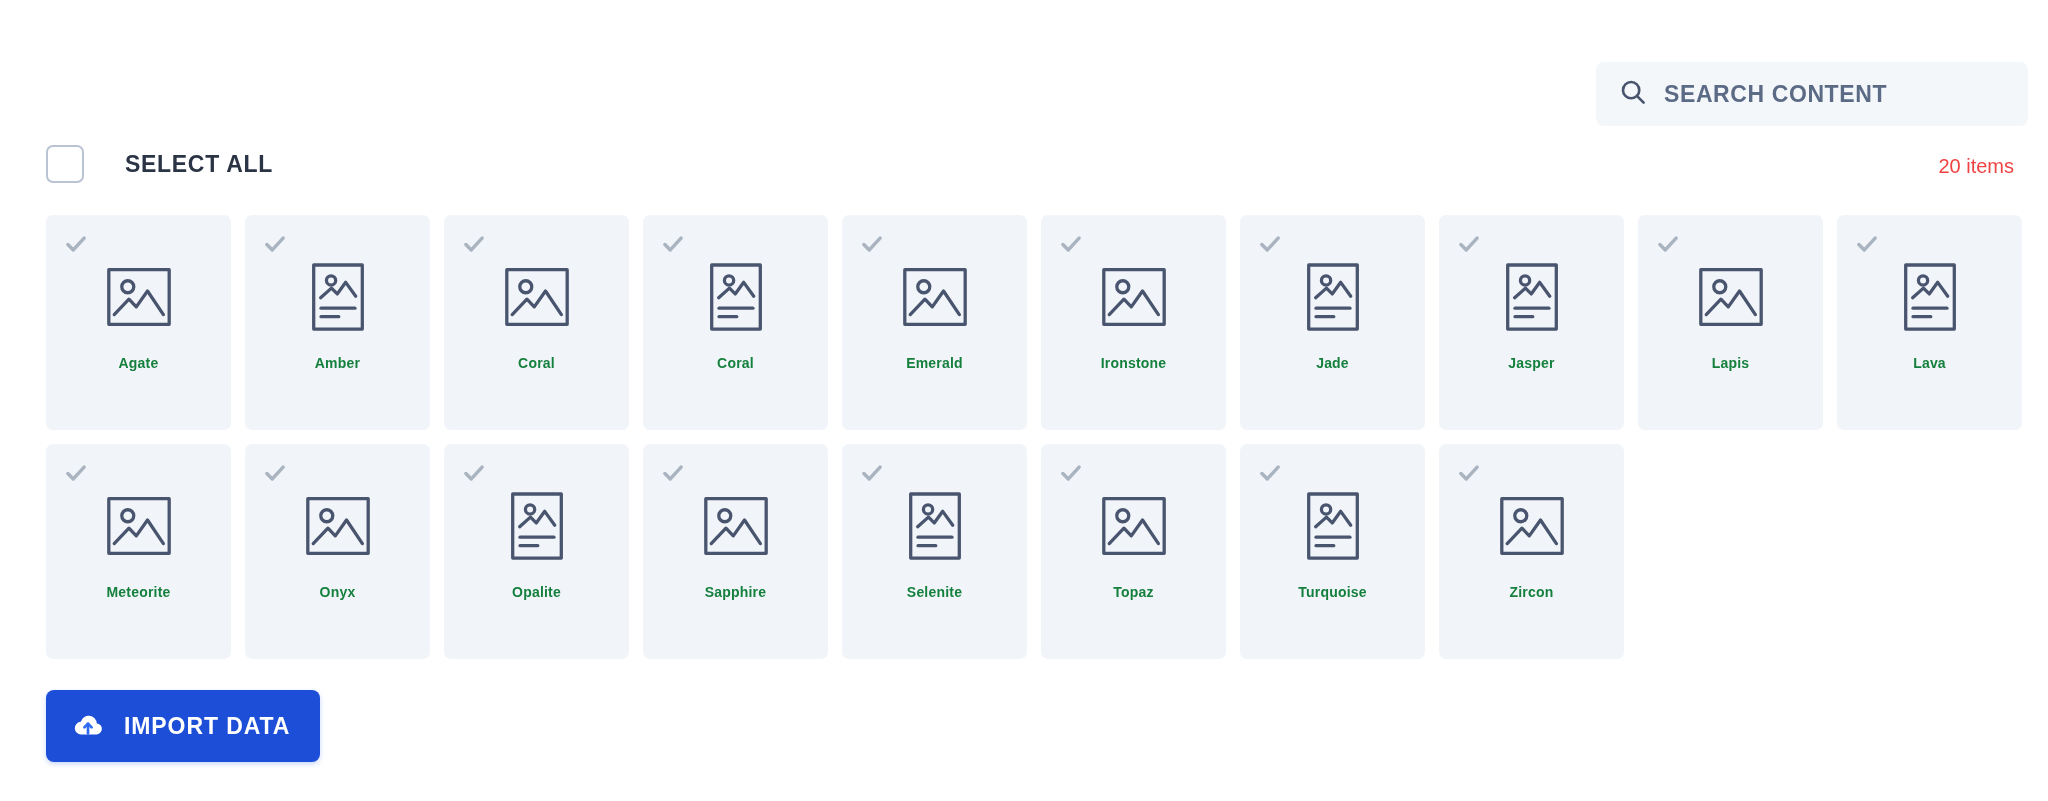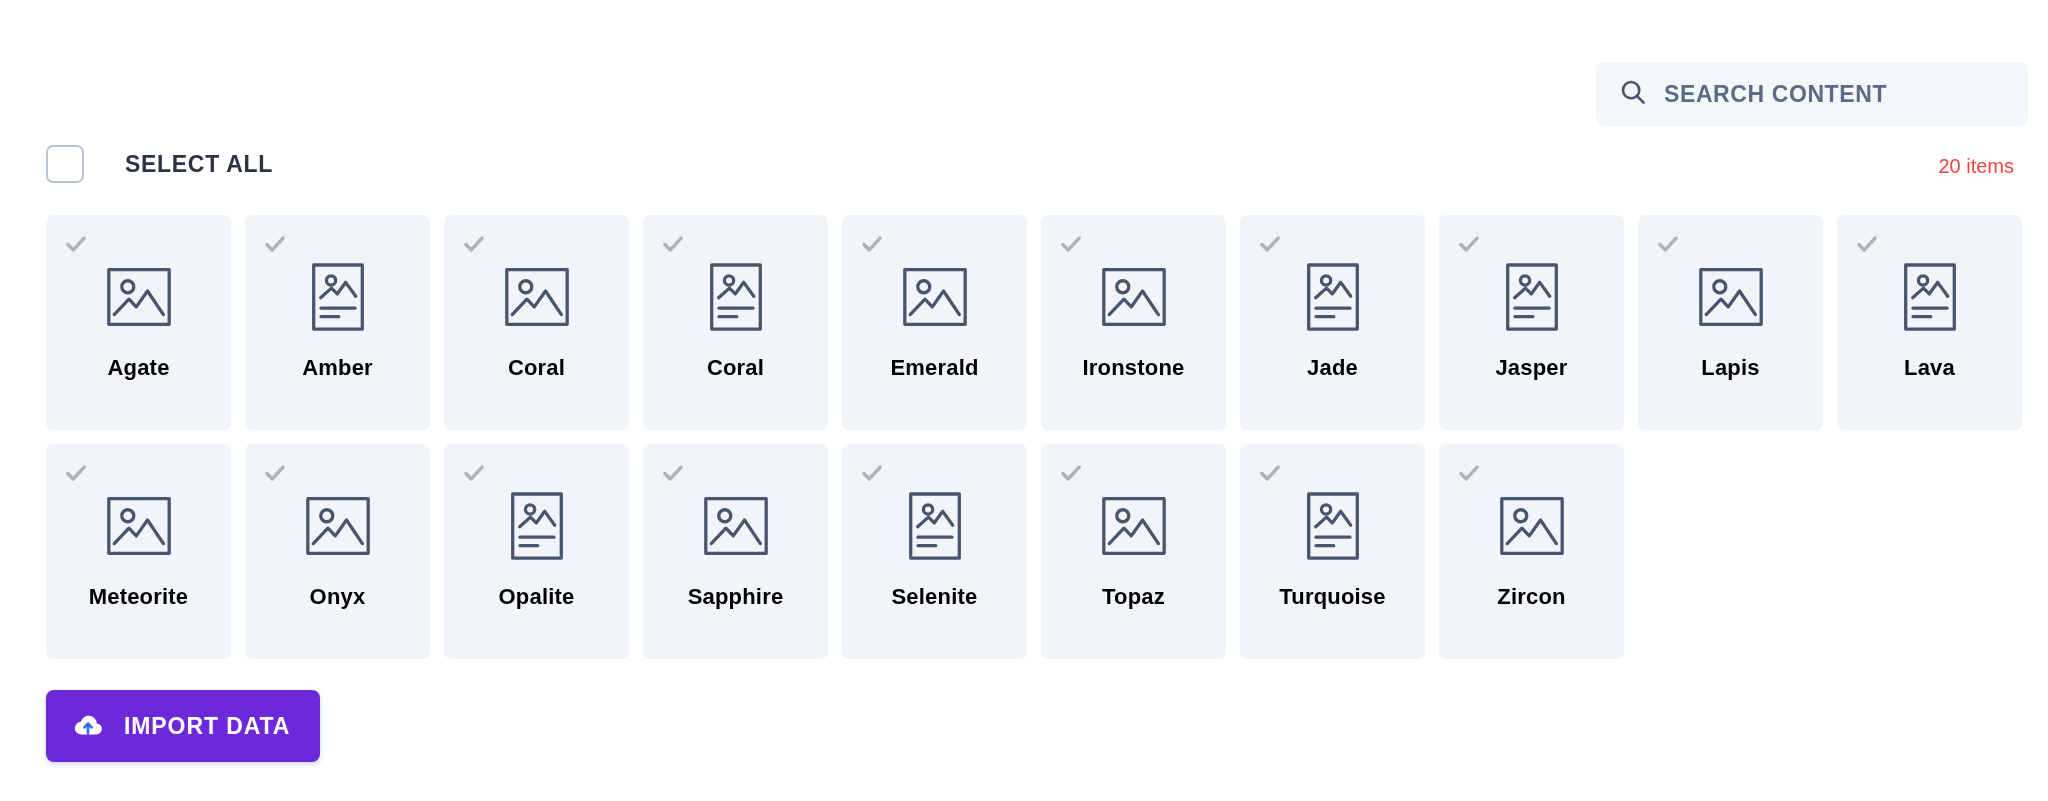--- a/index.html
+++ b/index.html
@@ -114,35 +114,35 @@
   .card-thumb {
     width: 72px;
     height: 80px;
     display: flex;
     align-items: center;
     justify-content: center;
   }
 
   .card-label {
     margin-top: 18px;
-    font-size: 22px;
+    font-size: 14px;
     font-weight: 700;
-    color: #000000;
+    color: #15803d;
     letter-spacing: 0.2px;
     text-align: center;
     white-space: nowrap;
   }
 
   
   .import-btn {
     position: absolute;
     left: 46px;
     top: 690px;
     height: 72px;
-    background: #6d28d9;
+    background: #1d4ed8;
     border: none;
     border-radius: 8px;
     display: flex;
     align-items: center;
     gap: 20px;
     padding: 0 30px 0 26px;
     cursor: pointer;
     box-shadow: 0 2px 5px rgba(47,106,243,0.28);
   }
   .import-label {

